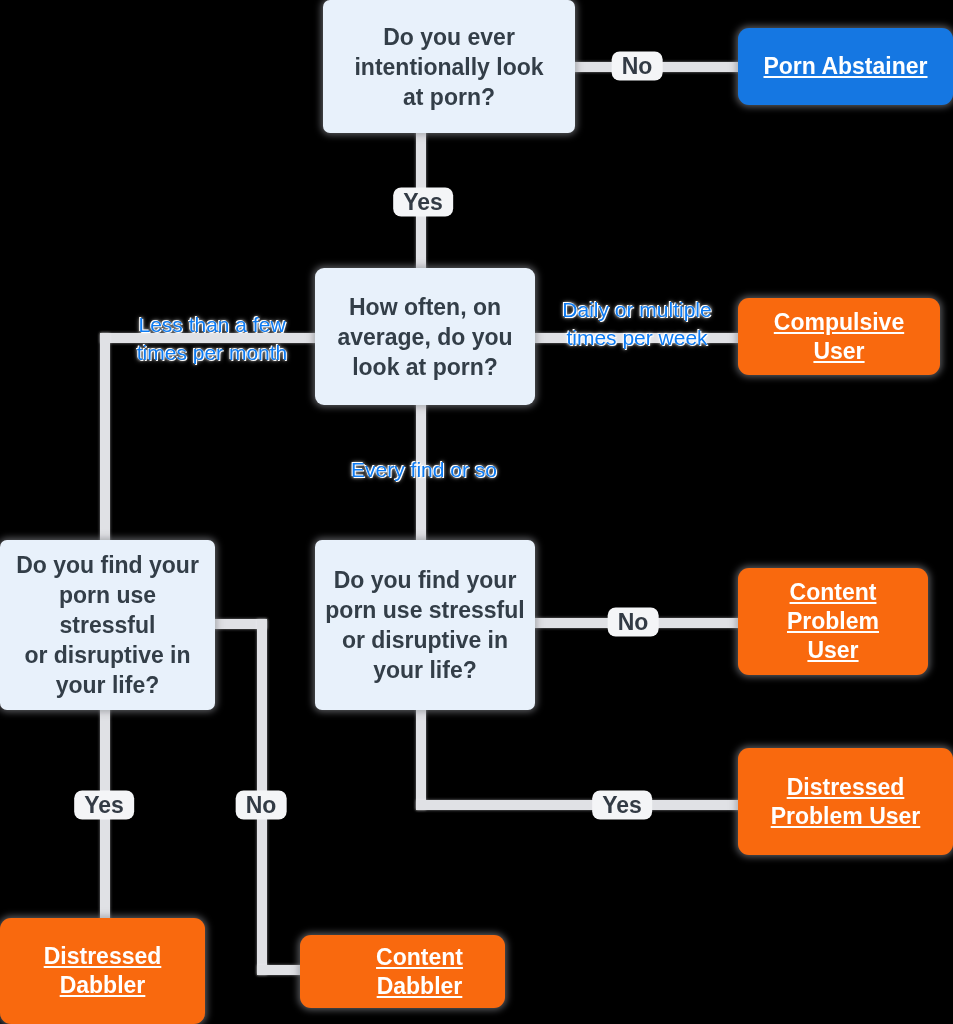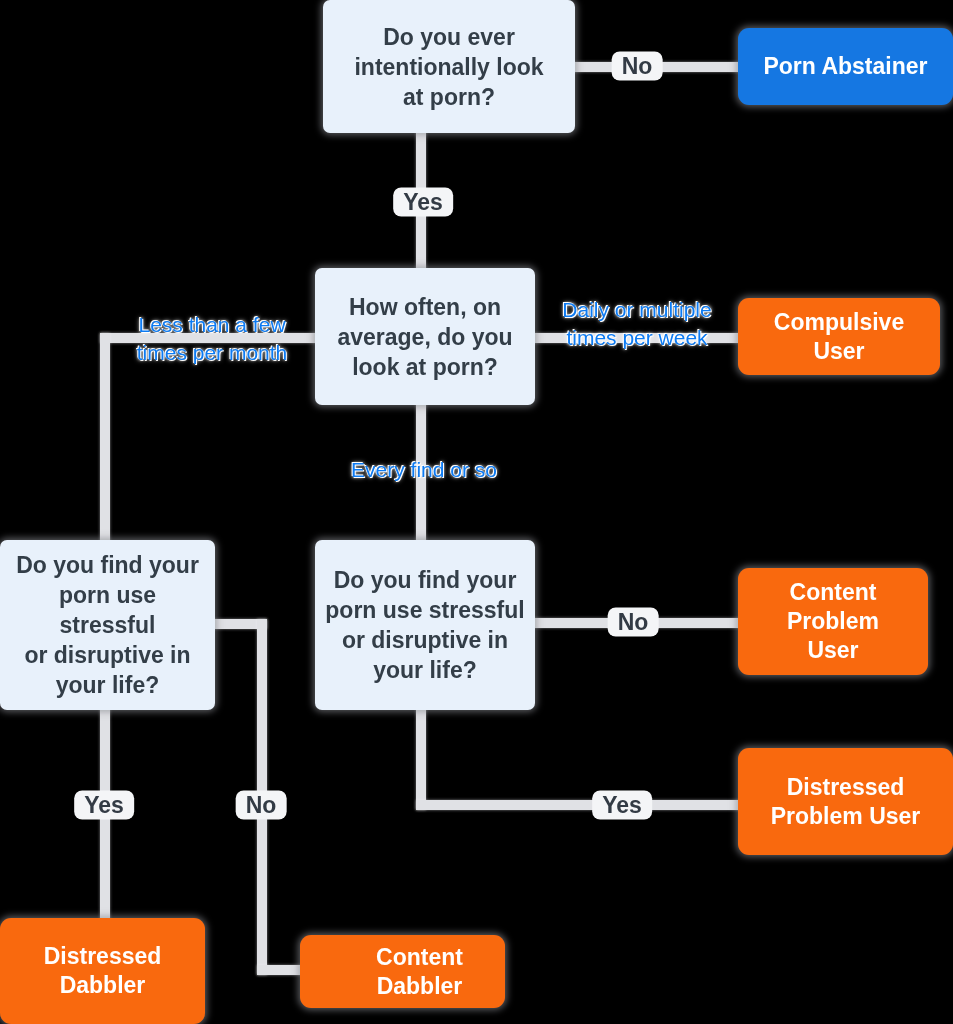--- a/index.html
+++ b/index.html
@@ -40,26 +40,26 @@
     position:absolute;display:flex;align-items:center;justify-content:center;
     text-align:center;white-space:pre-line;box-sizing:border-box;
     font-weight:700;box-shadow:0 0 7px 2px rgba(138,140,146,.65);
   }
   .question{
     background:var(--question-bg);color:var(--question-text);
     border-radius:7px;font-size:23px;line-height:30px;padding:8px 10px;
   }
   .outcome{
     background:var(--outcome-bg);color:var(--outcome-text);
-    border-radius:11px;font-size:23px;line-height:29px;padding:8px 10px;
+    border-radius:11px;font-size:23px;line-height:29px;padding:8px 10px;text-decoration:underline;
   }
   .outcome.blue{background:var(--abstainer-bg);}
   #q1 {left:297px;top:0px;   width:252px;height:133px;margin-left:26px;}
   #pa {left:738px;top:28px;  width:215px;height:77px;}
-  #q2 {left:315px;top:268px; width:220px;height:137px;}
+  #q2 {left:315px;top:268px; width:220px;height:137px;border-radius:9px;}
   #cu {left:738px;top:298px; width:202px;height:77px;}
   #q3 {left:0px;  top:540px; width:215px;height:170px;}
   #q4 {left:315px;top:540px; width:220px;height:170px;}
   #cpu{left:738px;top:568px; width:190px;height:107px;}
   #dpu{left:738px;top:748px; width:215px;height:107px;}
   #dd {left:0px;  top:918px; width:205px;height:106px;}
   #cd {left:300px;top:935px; width:205px;height:73px;padding-left:44px;}
   
   .elabel{
     position:absolute;transform:translate(-50%,-50%);

